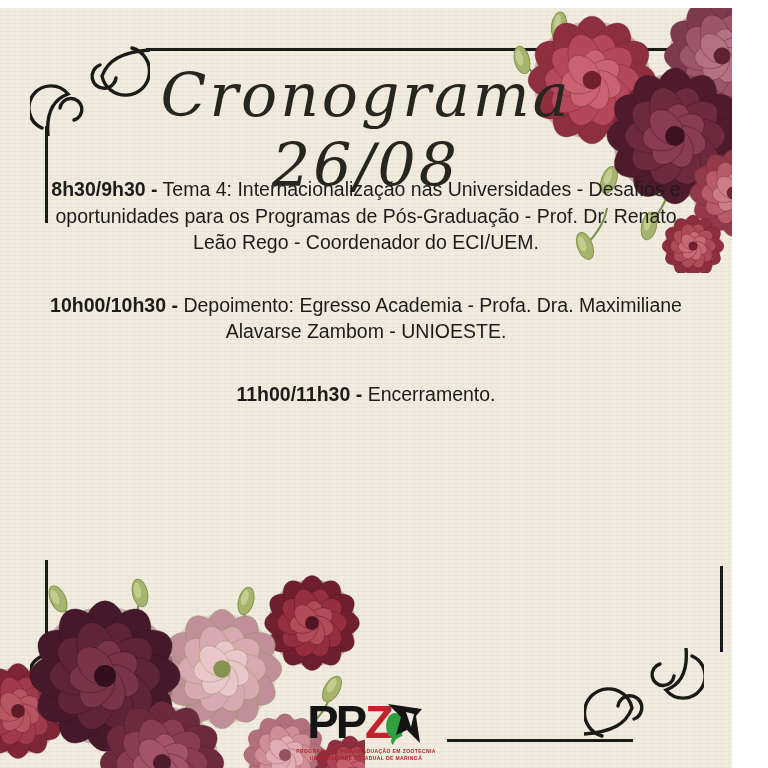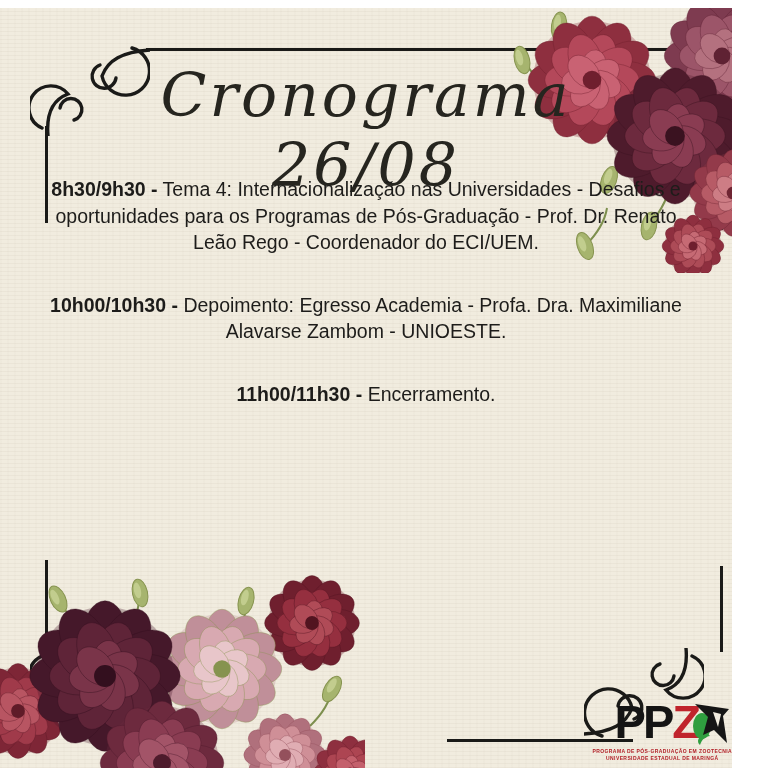--- a/index.html
+++ b/index.html
@@ -40,21 +40,21 @@
   }
   .sched-item .time{font-weight:700;}
   .sched-item .sep{font-weight:700;}
   
   .flowers{position:absolute;z-index:2;}
   #flowers-tr{top:0;right:0;}
   #flowers-bl{bottom:0;left:0;}
   
   .logo{
     position:absolute;left:0;right:0;bottom:14px;z-index:3;
-    display:flex;flex-direction:column;align-items:flex-end;
+    display:flex;flex-direction:column;align-items:center;
   }
   .logo-row{display:flex;align-items:flex-start;height:46px;}
   .logo-acronym{
     font-family:"Liberation Sans", sans-serif;
     font-weight:900;font-size:47px;line-height:0.92;
     letter-spacing:-3px;
   }
   .logo-pp{color:#141414;}
   .logo-z{color:#c0232c;margin-left:1px;}
   .logo-head{margin-left:-6px;margin-top:2px;}

